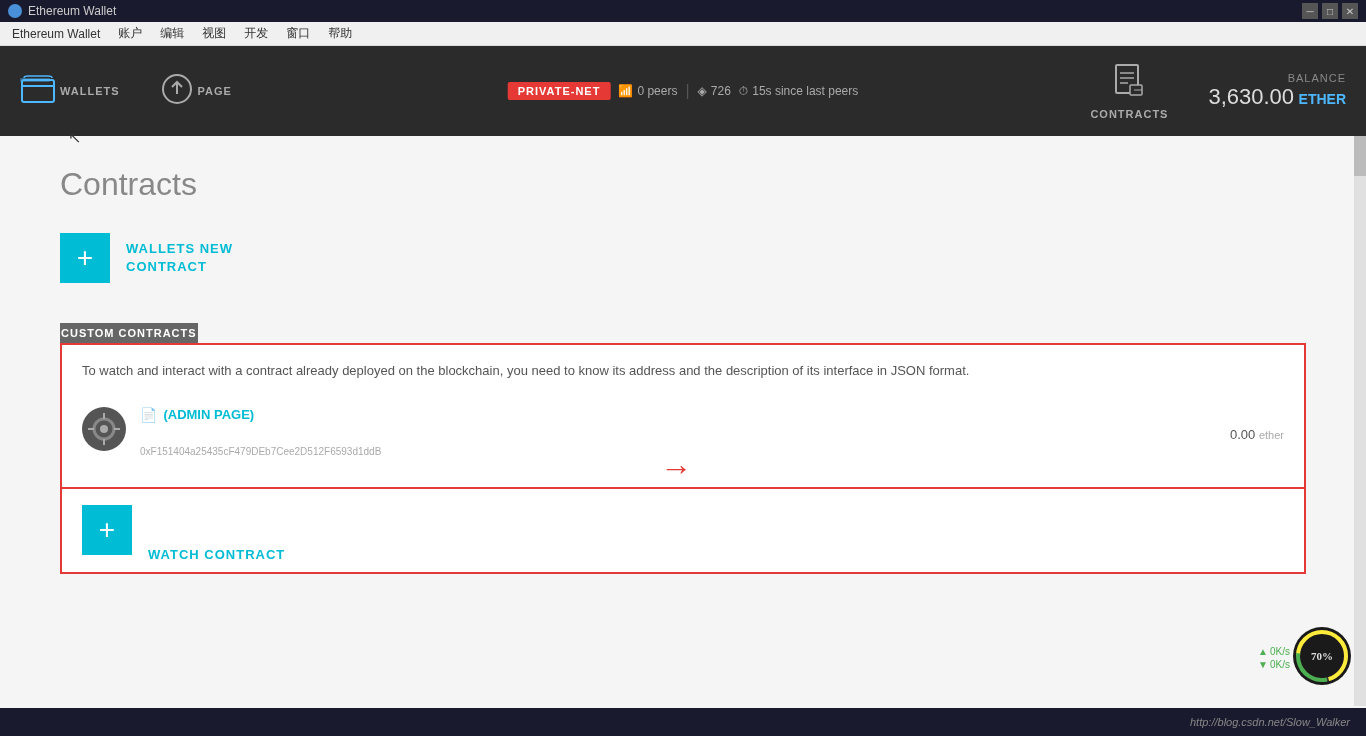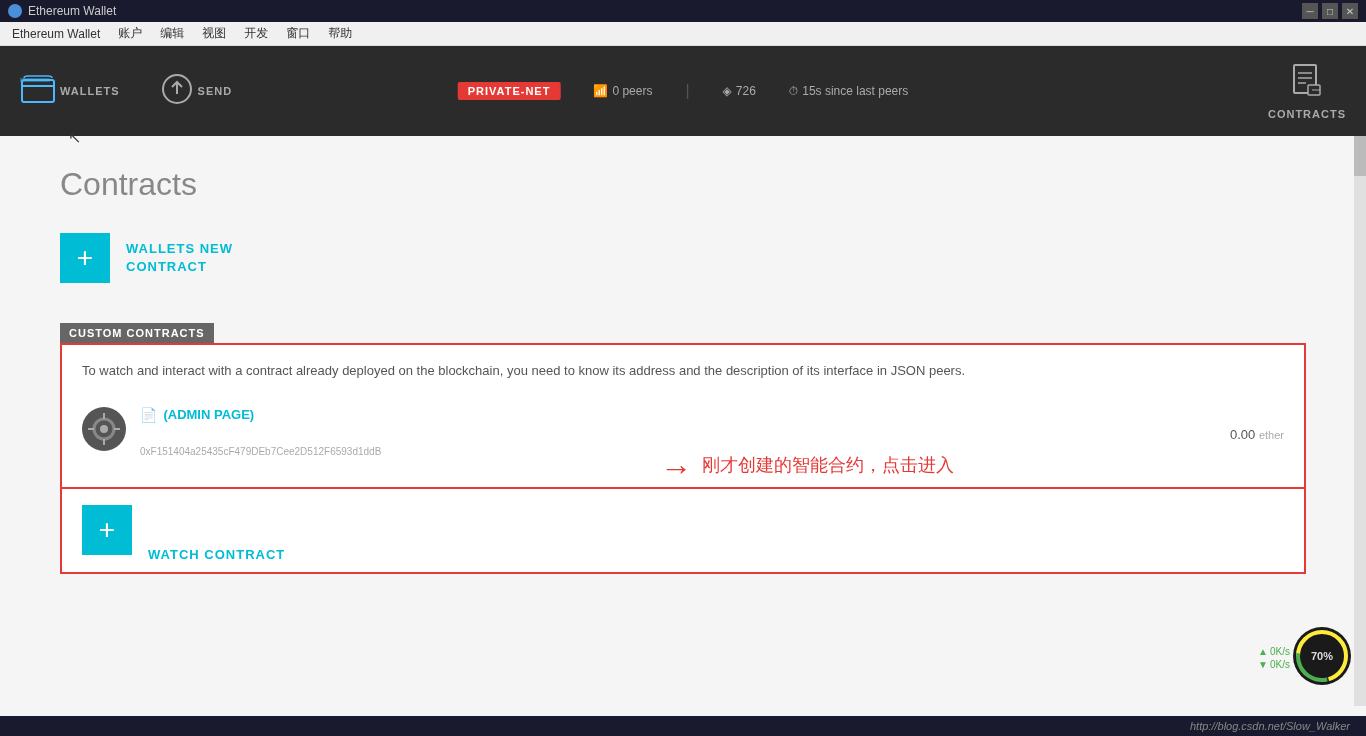--- a/index.html
+++ b/index.html
@@ -102,21 +102,21 @@
       letter-spacing: 1px;
     }
 
     
     .network-bar {
       position: absolute;
       left: 50%;
       transform: translateX(-50%);
       display: flex;
       align-items: center;
-      gap: 33px;
+      gap: 8px;
     }
     .private-net-badge {
       background: #e53935;
       color: white;
       font-size: 11px;
       font-weight: bold;
       padding: 3px 10px;
       border-radius: 2px;
       letter-spacing: 1px;
     }
@@ -215,21 +215,21 @@
       line-height: 1.4;
     }
 
     
     .section-header {
       background: #666;
       color: white;
       font-size: 11px;
       font-weight: bold;
       letter-spacing: 1px;
-      padding: 4px 9px;
+      padding: 4px 1px;
       display: inline-block;
       margin-bottom: 0;
     }
 
     .custom-contracts-box {
       border: 2px solid #e53935;
       background: white;
       padding: 16px 20px 20px;
       margin-top: 0;
     }
@@ -323,20 +323,21 @@
       margin-top: 48px;
     }
 
     
     .progress-circle {
       position: fixed;
       right: 20px;
       bottom: 60px;
       width: 60px;
       height: 60px;
+      font-family: Liberation Serif, serif;
     }
     .progress-circle svg {
       transform: rotate(-90deg);
     }
     .progress-circle .circle-bg {
       fill: #1a1a1a;
       stroke: none;
     }
     .progress-circle .circle-track {
       fill: none;
@@ -369,21 +370,21 @@
       position: absolute;
       top: 0;
     }
 
     
     .footer-bar {
       position: fixed;
       bottom: 0;
       left: 0;
       width: 1366px;
-      height: 20px;
+      height: 28px;
       background: #1a1a2e;
       display: flex;
       align-items: center;
       justify-content: flex-end;
       padding: 0 16px;
     }
     .footer-text {
       font-size: 11px;
       color: #888;
       font-style: italic;
@@ -433,21 +434,21 @@
     </div>
 
     <div class="nav-btn">
       <span class="nav-icon send-icon-svg">
         <svg width="34" height="34" viewBox="0 0 34 34" fill="none">
           <circle cx="17" cy="17" r="14" stroke="#aaa" stroke-width="2" fill="none"></circle>
           <path d="M17 10 L17 22" stroke="#aaa" stroke-width="2"></path>
           <path d="M12 15 L17 10 L22 15" stroke="#aaa" stroke-width="2" fill="none"></path>
         </svg>
       </span>
-      <span class="nav-label">SEND</span>
+      <span class="nav-label">PAGE</span>
     </div>
   </div>
 
   <div class="network-bar">
     <span class="private-net-badge">PRIVATE-NET</span>
     <span class="net-stat">
       <span>📶</span>
       <span>0 peers</span>
     </span>
     <span class="net-sep">|</span>
@@ -468,20 +469,27 @@
           <rect x="2" y="2" width="22" height="28" rx="1" stroke="#aaa" stroke-width="2" fill="none"></rect>
           <path d="M6 10 L20 10" stroke="#aaa" stroke-width="1.5"></path>
           <path d="M6 15 L20 15" stroke="#aaa" stroke-width="1.5"></path>
           <path d="M6 20 L14 20" stroke="#aaa" stroke-width="1.5"></path>
           <rect x="16" y="22" width="12" height="10" rx="1" fill="#2b2b2b" stroke="#aaa" stroke-width="1.5"></rect>
           <path d="M20 27 L28 27" stroke="#aaa" stroke-width="1"></path>
         </svg>
       </span>
       <span class="nav-label">CONTRACTS</span>
     </div>
+    <div class="balance-section">
+      <div class="balance-label">BALANCE</div>
+      <div>
+        <span class="balance-value">3,630.00</span>
+        <span class="balance-unit">ETHER</span>
+      </div>
+    </div>
   </div>
 </div>
 
 <div style="position:fixed; left:68px; top:128px; color:#333; font-size:16px; z-index:100;">↖</div>
 
 <div class="main-content">
   <h1 class="page-title">Contracts</h1>
 
   <div class="deploy-section">
     <div class="plus-btn">
@@ -490,21 +498,21 @@
     <div class="deploy-label">
       <div>WALLETS NEW</div>
       <div>CONTRACT</div>
     </div>
   </div>
 
   <div>
     <div class="section-header">CUSTOM CONTRACTS</div>
 
     <div class="custom-contracts-box">
-      <p class="contract-info-text">To watch and interact with a contract already deployed on the blockchain, you need to know its address and the description of its interface in JSON peers.</p>
+      <p class="contract-info-text">To watch and interact with a contract already deployed on the blockchain, you need to know its address and the description of its interface in JSON format.</p>
 
       <div class="contract-item">
         <div class="contract-avatar">
           <svg width="36" height="36" viewBox="0 0 36 36">
             <circle cx="18" cy="18" r="16" fill="#555"></circle>
             <circle cx="18" cy="18" r="10" fill="none" stroke="#888" stroke-width="3"></circle>
             <circle cx="18" cy="18" r="4" fill="#aaa"></circle>
             <line x1="18" y1="2" x2="18" y2="8" stroke="#aaa" stroke-width="2"></line>
             <line x1="18" y1="28" x2="18" y2="34" stroke="#aaa" stroke-width="2"></line>
             <line x1="2" y1="18" x2="8" y2="18" stroke="#aaa" stroke-width="2"></line>
@@ -529,21 +537,20 @@
     <div class="watch-section">
       <div class="plus-btn">
         <span>+</span>
       </div>
       <div class="watch-label">WATCH CONTRACT</div>
     </div>
   </div>
 
   <div class="annotation">
     <span class="arrow-right" style="color:#e53935; font-size:32px;">→</span>
-    <span class="annotation-text">刚才创建的智能合约，点击进入</span>
   </div>
 </div>
 
 <div class="scroll-track">
   <div class="scroll-thumb"></div>
 </div>
 
 <div class="progress-circle" style="position:fixed; right:14px; bottom:50px;">
   <svg width="60" height="60" viewBox="0 0 60 60">
     <circle class="circle-bg" cx="30" cy="30" r="29" fill="#1a1a1a"></circle>

